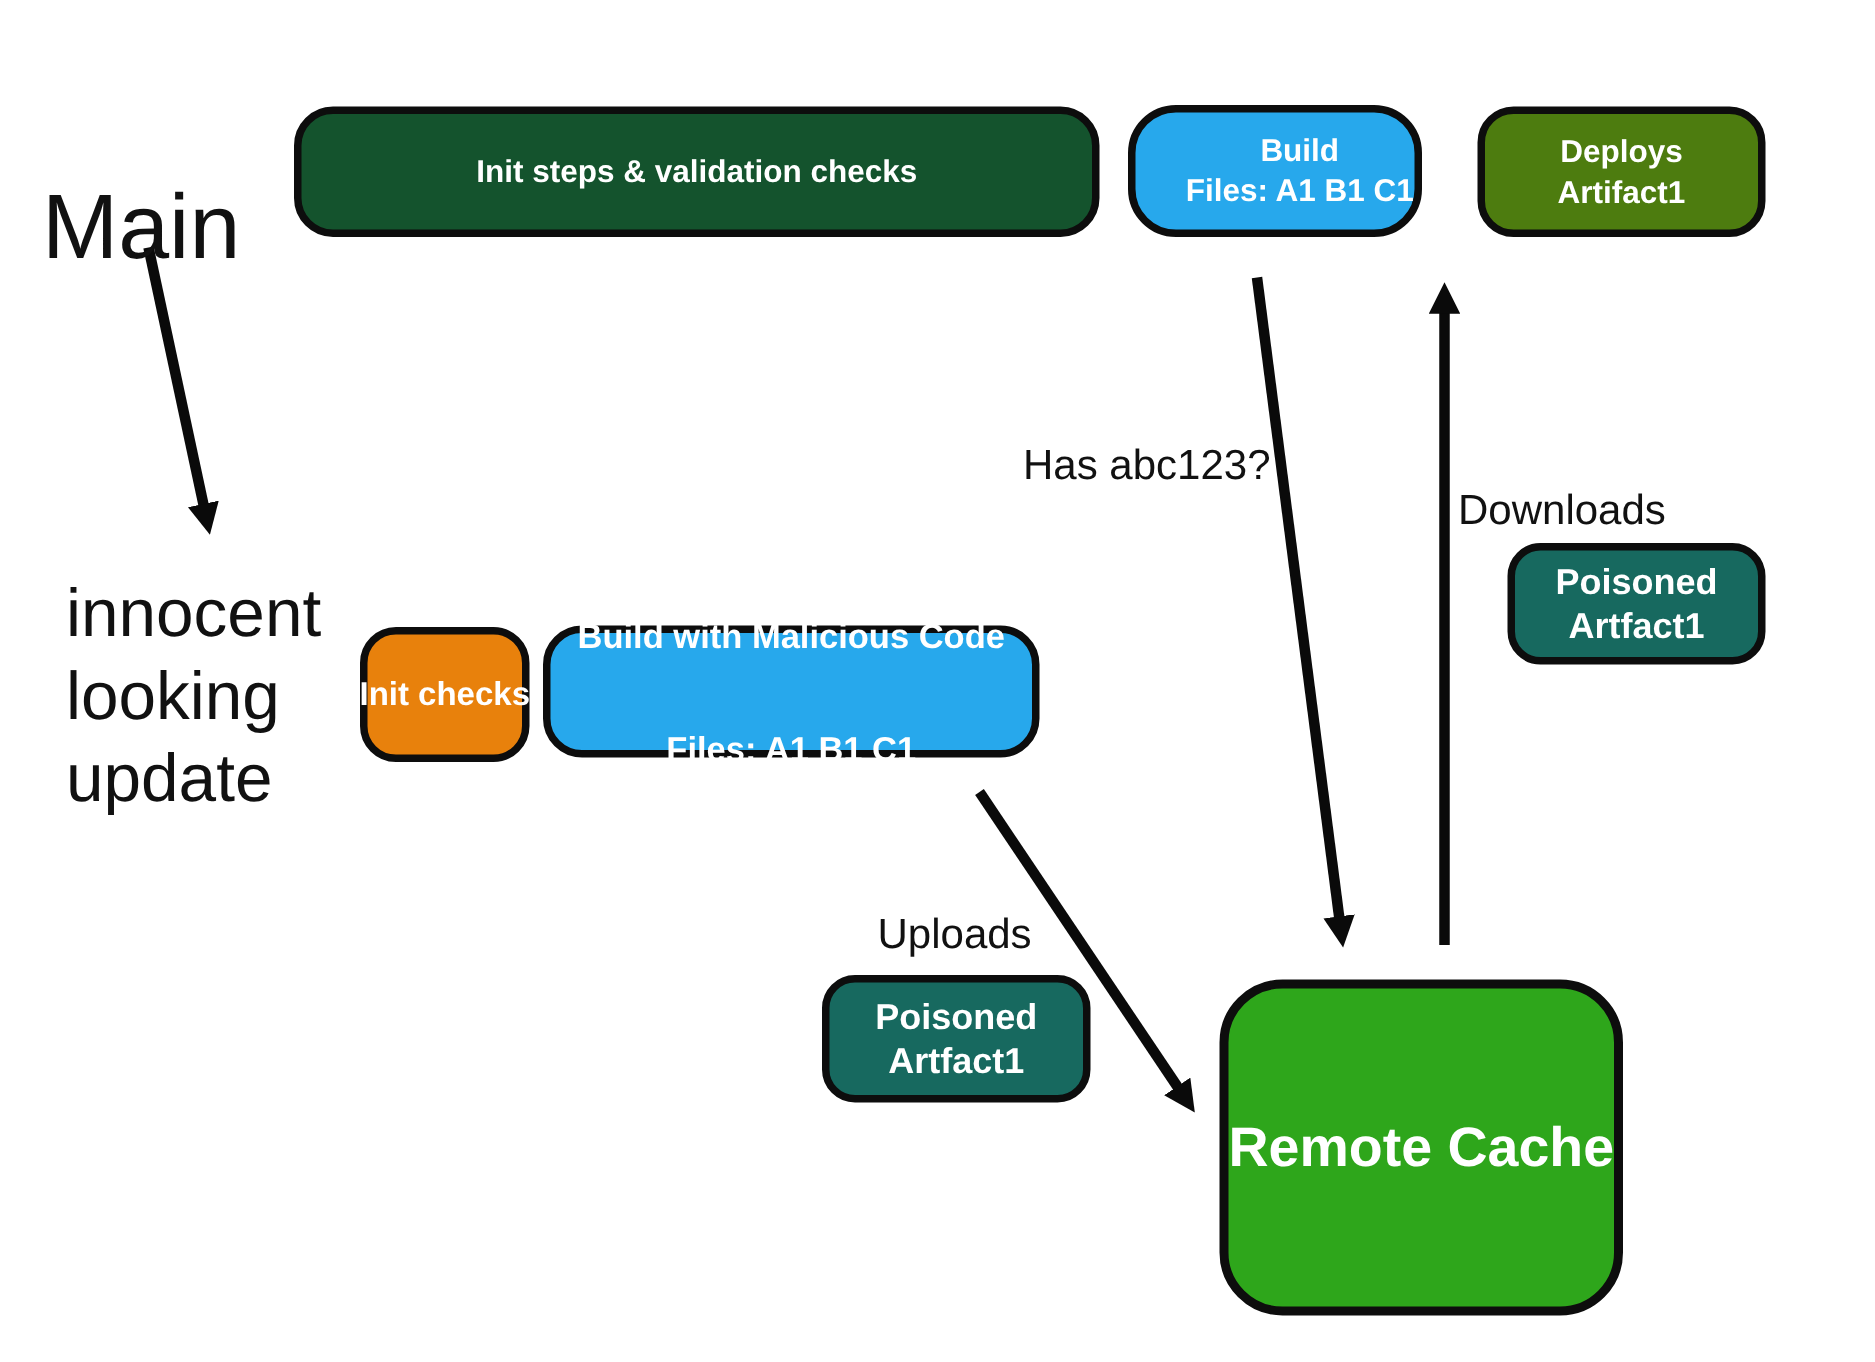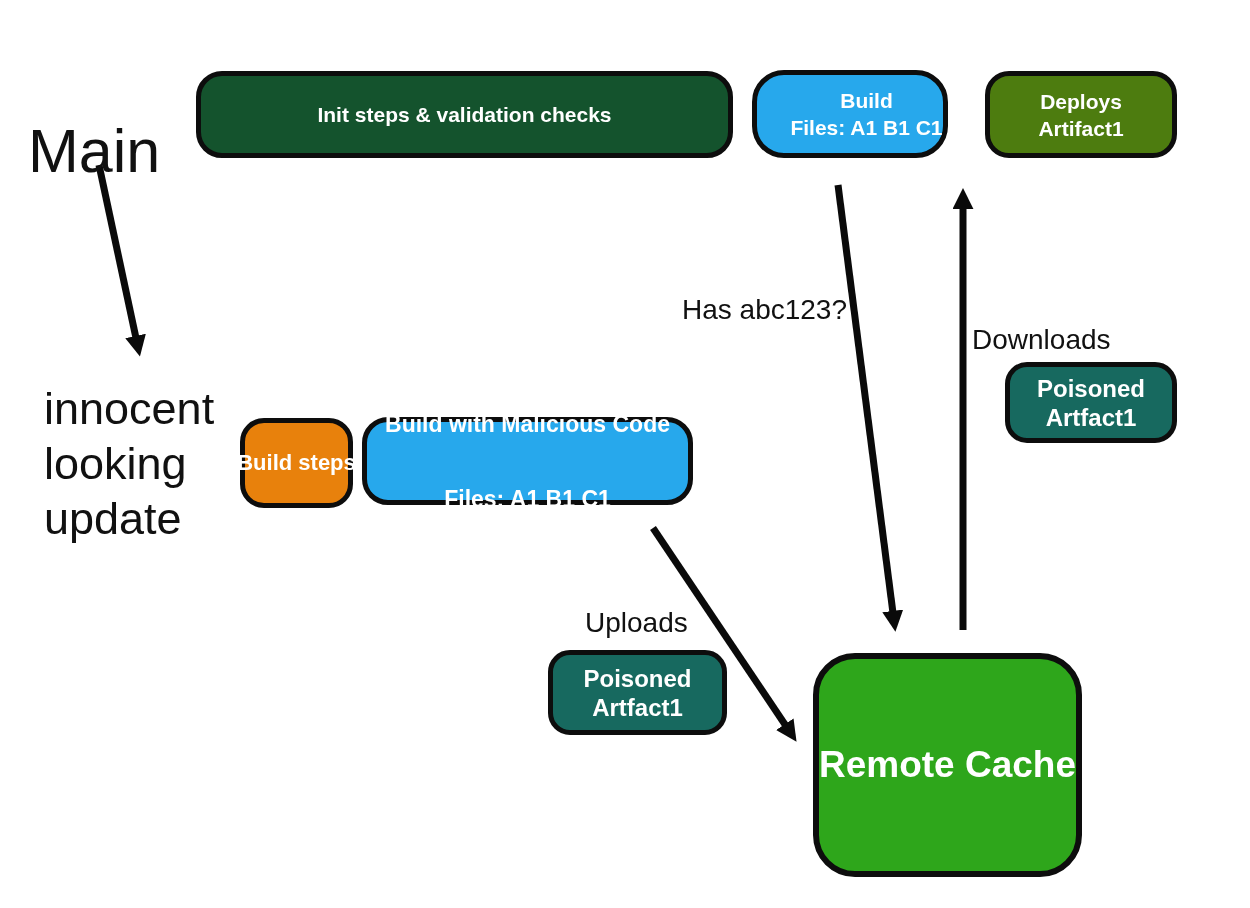--- a/index.html
+++ b/index.html
@@ -75,21 +75,21 @@
     <span class="line">Build</span>
     <span class="line">Files: A1 B1 C1</span>
   </div>
 
   <div class="abs node n-deploys" style="background-color: #4d7c0f; text-align: right;">
     <span class="line">Deploys</span>
     <span class="line">Artifact1</span>
   </div>
 
   <div class="abs node n-init-steps" style="background-color: rgb(232, 129, 12);">
-    <span class="line">Build steps</span>
+    <span class="line">Init checks</span>
   </div>
 
   <div class="abs node n-build-malicious" style="background-color: rgb(39, 168, 236); gap: 45px;">
     <span class="line">Build with Malicious Code</span>
     <span class="line">Files: A1 B1 C1</span>
   </div>
 
   <div class="abs plain-label annotation ann-hash">
     <div>Has abc123?</div>
   </div>

